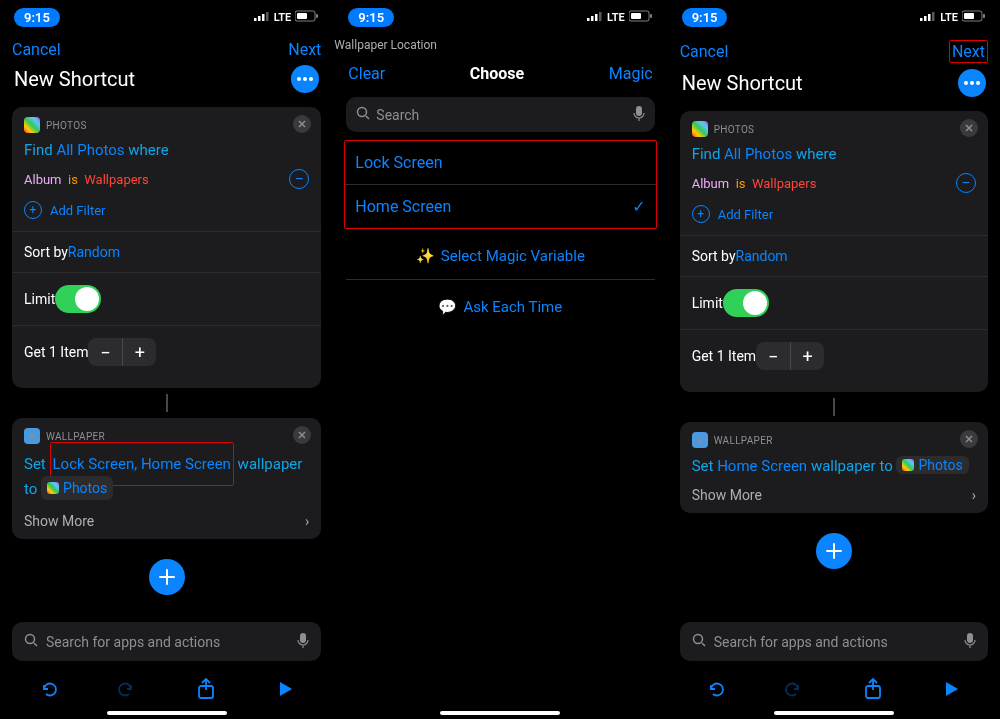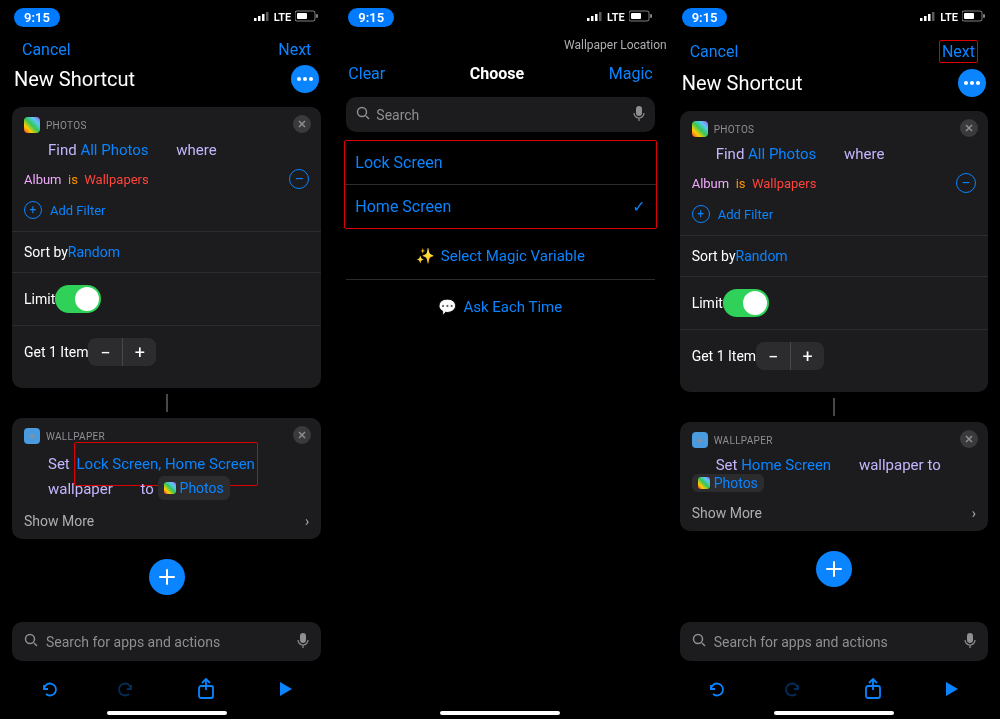--- a/index.html
+++ b/index.html
@@ -6,38 +6,38 @@
   body { background: #000; display: flex; width: 1000px; height: 719px; overflow: hidden; }
   .screen { position: relative; width: 333.33px; height: 719px; background: #000; color: #fff; display: flex; flex-direction: column; }
   .screen + .screen { border-left: 1px solid #000; }
 
   
   .status-bar { height: 26px; display: flex; align-items: center; justify-content: space-between; padding: 0 14px; margin-top: 4px; }
   .pill { background: #007aff; color: #fff; font-size: 13px; font-weight: 600; padding: 2px 10px; border-radius: 14px; }
   .status-right { display: flex; align-items: center; gap: 4px; font-size: 11px; font-weight: 600; color: #fff; }
 
   
-  .nav { display: flex; justify-content: space-between; align-items: center; padding: 10px 22px 6px; }
+  .nav { display: flex; justify-content: space-between; align-items: center; padding: 10px 12px 6px; }
   .nav .link { color: #0a84ff; font-size: 16px; }
   .highlight-box { border: 1.5px solid #d00; padding: 1px 2px; border-radius: 2px; }
 
   .big-title-row { display: flex; align-items: center; justify-content: space-between; padding: 0 14px 8px; }
   .big-title { font-size: 20px; font-weight: 400; }
   .more-btn { width: 28px; height: 28px; background: #0a84ff; border-radius: 14px; display: flex; align-items: center; justify-content: center; }
 
   
   .card { background: #1c1c1e; border-radius: 10px; margin: 6px 12px; padding: 10px 12px; position: relative; }
   .card-header { display: flex; align-items: center; gap: 6px; font-size: 10px; color: #8e8e93; text-transform: uppercase; letter-spacing: 0.3px; margin-bottom: 8px; }
   .app-icon { width: 16px; height: 16px; border-radius: 4px; display: flex; align-items: center; justify-content: center; font-size: 10px; }
   .photos-icon { background: linear-gradient(45deg,#ff3b30,#ffcc00,#34c759,#5ac8fa,#af52de); }
   .wallpaper-icon { background: #4a9ae0; }
   .close-x { position: absolute; right: 10px; top: 8px; width: 18px; height: 18px; border-radius: 9px; background: #3a3a3c; display:flex; align-items:center; justify-content:center; }
 
   .line { font-size: 15px; margin-bottom: 6px; }
-  .line .static { color: #c4b5fd; margin-left: 24px; }
+  .line .static { color: #0ea5e9; }
   .line .token { color: #0a84ff; }
 
   .filter-row { display:flex; align-items:center; justify-content:space-between; font-size: 13px; margin: 10px 0 4px; }
   .filter-row .album { color: #f0abfc; }
   .filter-row .is { color: #ff9500; }
   .filter-row .wall { color: #ff443a; }
   .minus-circle { width: 20px; height: 20px; border: 1.5px solid #0a84ff; border-radius: 10px; display:flex; align-items:center; justify-content:center; color:#0a84ff; font-size:14px; line-height:1;}
 
   .add-filter { display:flex; align-items:center; gap:8px; color:#0a84ff; font-size:13px; margin: 12px 0; }
   .plus-circle { width:18px; height:18px; border:1.5px solid #0a84ff; border-radius:9px; display:flex; align-items:center; justify-content:center; font-size:12px; line-height:1;}
@@ -63,21 +63,21 @@
   
   .bottom { margin-top:auto; }
   .search-bar { background:#1c1c1e; border-radius:10px; margin: 8px 12px; padding: 10px 12px; display:flex; align-items:center; gap:8px; font-size:14px; color:#8e8e93; }
   .search-bar .mic { margin-left:auto; }
   .toolbar { display:flex; align-items:center; justify-content:space-around; padding: 6px 8px 0; }
   .tb-btn { width:28px; height:28px; display:flex; align-items:center; justify-content:center; color:#0a84ff; }
   .tb-btn.disabled { opacity:.35; }
   .home-ind { width:120px; height:4px; background:#fff; border-radius:2px; margin: 8px auto 4px; }
 
   
-  .subhead { text-align:right; font-size:12px; color:#aeaeb2; padding: 8px 0 4px;}
+  .subhead { text-align:left; font-size:12px; color:#aeaeb2; padding: 8px 0 4px;}
   .chooser-nav { display:flex; align-items:center; justify-content:space-between; padding: 8px 14px; }
   .chooser-nav .l, .chooser-nav .r { color:#0a84ff; font-size:16px; }
   .chooser-nav .c { color:#fff; font-size:16px; font-weight:700; }
   .search2 { background:#1c1c1e; border-radius:10px; margin: 6px 12px 8px; padding: 8px 10px; display:flex; align-items:center; gap:6px; font-size:14px; color:#8e8e93; }
   .option-list { border:1.5px solid #d00; margin: 0 10px; border-radius:2px; }
   .option { padding: 12px 10px; font-size:16px; color:#0a84ff; display:flex; align-items:center; justify-content:space-between; }
   .option + .option { border-top:1px solid #2c2c2e; }
   .check { color:#0a84ff; }
   .magic { display:flex; align-items:center; justify-content:center; gap:6px; color:#0a84ff; font-size:15px; padding:14px; margin-top: 4px;}
   .divider2 { height:1px; background:#2c2c2e; margin: 0 12px; }

